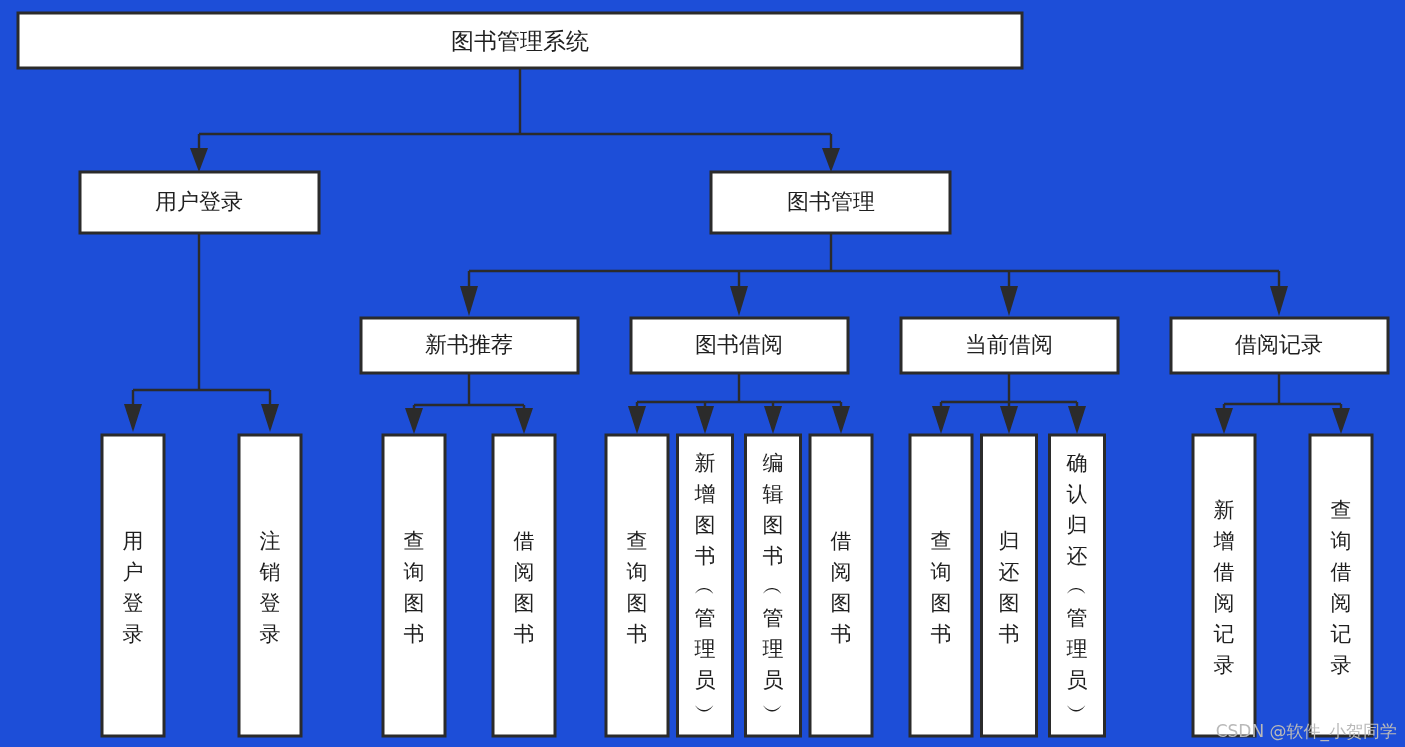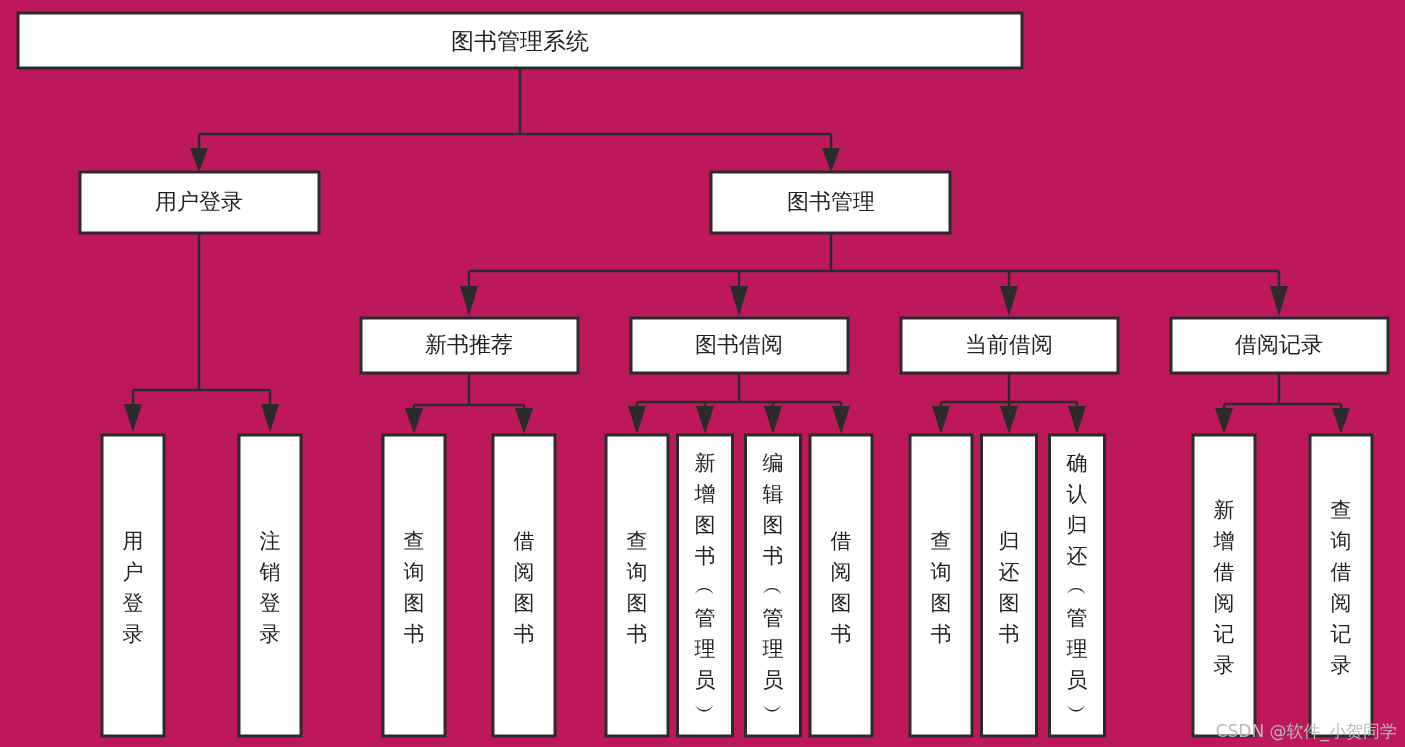--- a/index.html
+++ b/index.html
@@ -1,20 +1,20 @@
 <!DOCTYPE html>
 <html><head>
 <meta charset="utf-8">
 <style>
   html,body{margin:0;padding:0;background:#ffffff;}
   body{
     font-family:"DejaVu Sans","Liberation Sans",sans-serif;
     width:1405px;height:747px;overflow:hidden;
   }
-  #stage{position:relative;width:1405px;height:747px;background:#be185d;}
+  #stage{position:relative;width:1405px;height:747px;background:#1d4ed8;}
   svg#diagram{position:absolute;left:0;top:0;width:1405px;height:747px;display:block;}
 
   .node-rect{fill:#ffffff;stroke:#2b2b2b;stroke-width:3;}
   .edge{fill:none;stroke:#2b2b2b;stroke-width:2.4;}
   .arrow-head{fill:#2b2b2b;stroke:none;}
 
   .node-label-h{
     font-family:"DejaVu Sans","Liberation Sans",sans-serif;
     font-size:22px;fill:#1f1f1f;text-anchor:middle;dominant-baseline:middle;
   }

